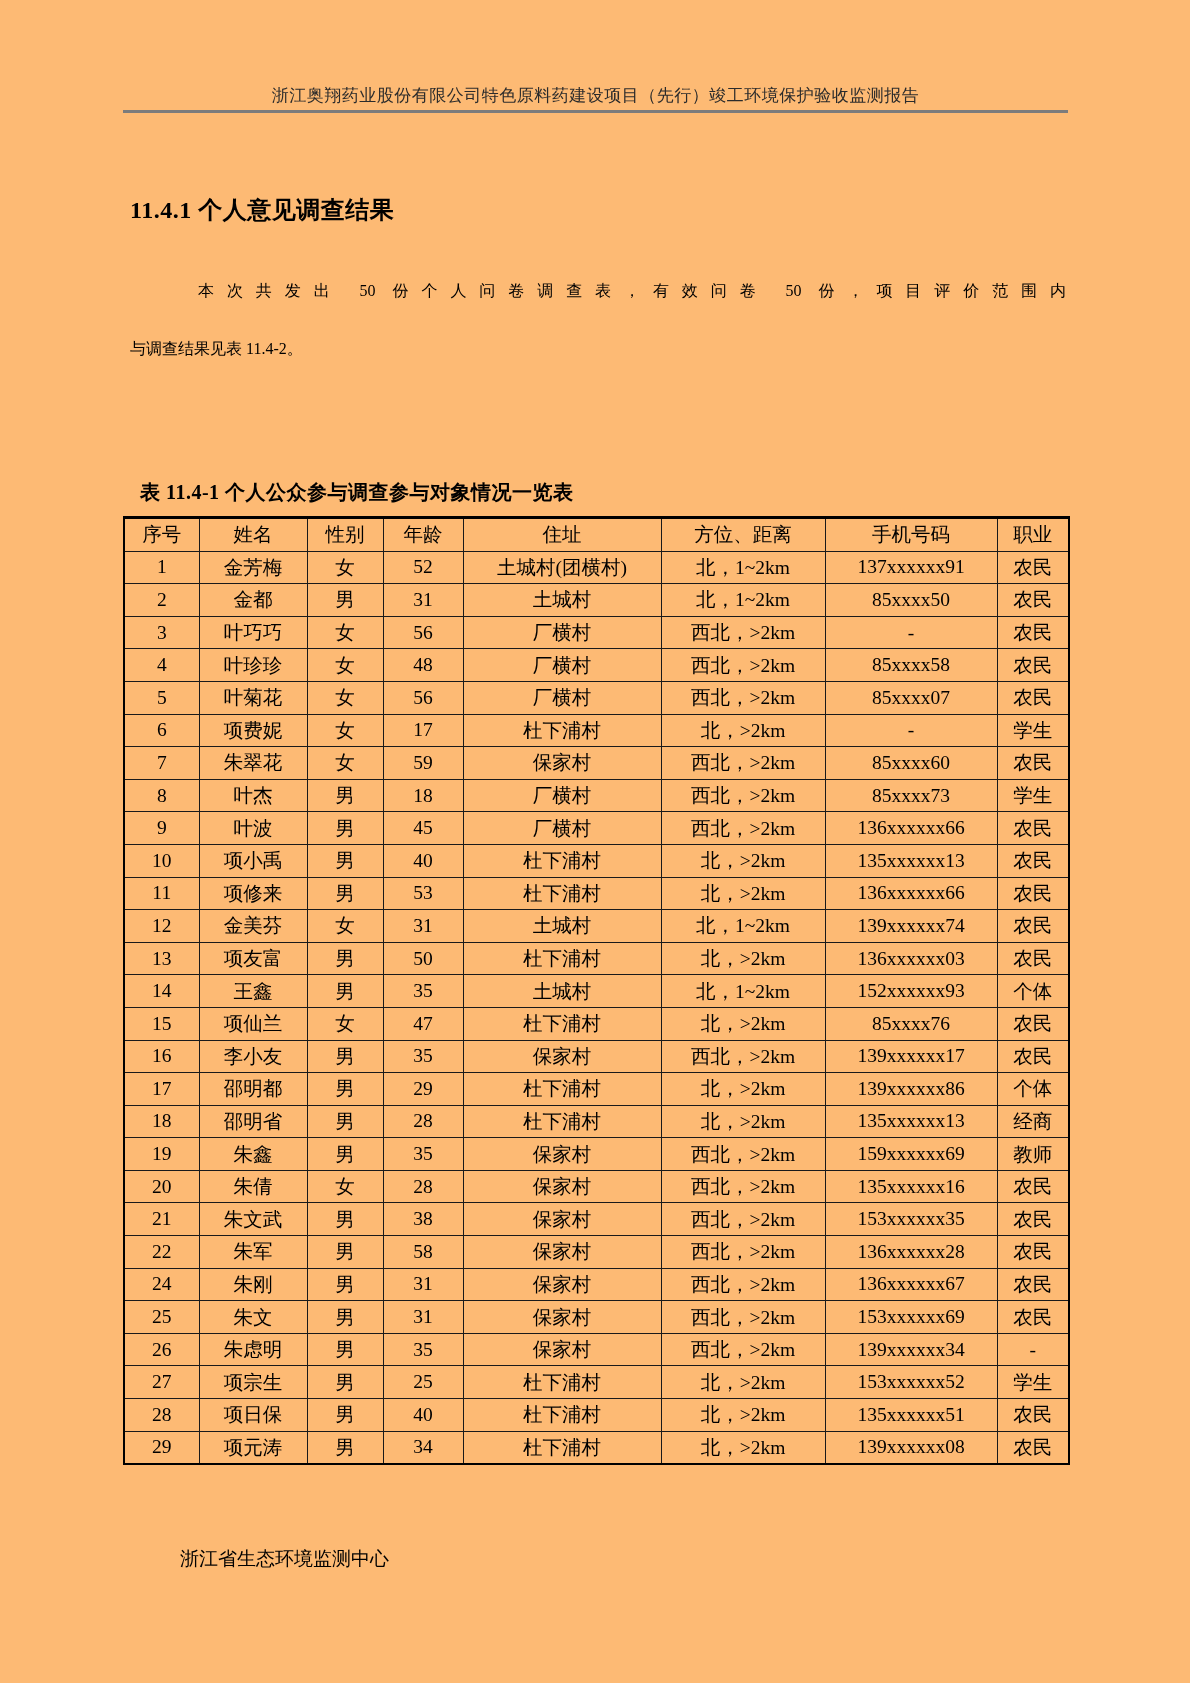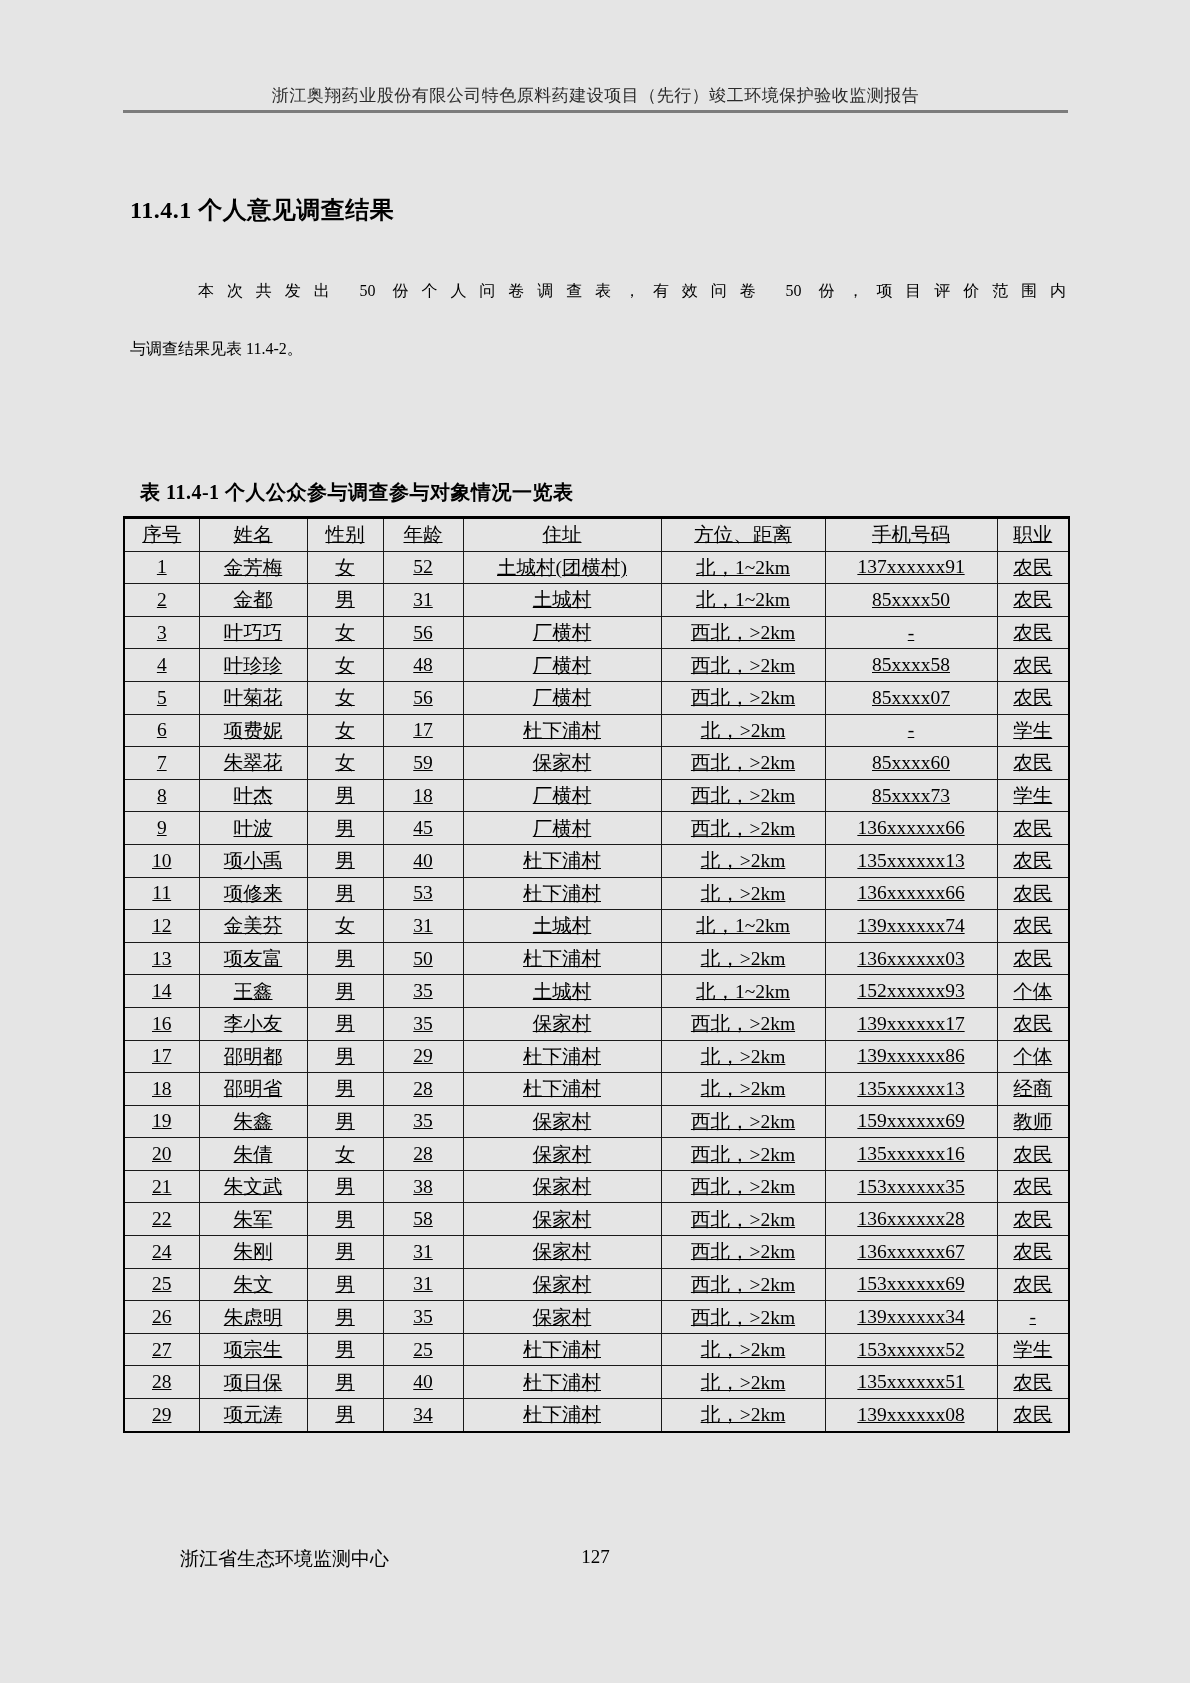--- a/index.html
+++ b/index.html
@@ -2,21 +2,21 @@
 <html><head>
 <meta charset="utf-8">
 <style>
   html, body { margin: 0; padding: 0; background: #ffffff; }
   body {
     width: 1190px; height: 1683px;
     font-family: "Liberation Serif", "DejaVu Serif", serif;
     color: #000;
     position: relative;
   }
-  .page { position: relative; width: 1190px; height: 1683px; overflow: hidden; background: #e5e5e5; }
+  .page { position: relative; width: 1190px; height: 1683px; overflow: hidden; background: #fdba74; }
 
   .header-title {
     position: absolute; top: 84px; left: 123px; width: 945px;
     text-align: center; font-size: 17px; color: #2b2b2b;
     letter-spacing: 0.5px; white-space: nowrap;
   }
   .header-rule {
     position: absolute; top: 110px; left: 123px; width: 945px; height: 3px;
     background: #7c7c7c;
   }
@@ -46,21 +46,21 @@
   .para-line.fill.indent { padding-left: 0; text-indent: 68px; }
 
   .table-title {
     position: absolute; top: 479px; left: 140px; width: 945px;
     font-size: 20px; font-weight: bold; letter-spacing: 0.5px;
   }
 
   table.survey {
     position: absolute; top: 516px; left: 123px; width: 945px;
     border-collapse: collapse; table-layout: fixed;
-    border: 2px solid #000; border-top: 3px solid #000; text-decoration: underline;
+    border: 2px solid #000; border-top: 3px solid #000;
   }
   table.survey th, table.survey td {
     border: 1px solid #1a1a1a;
     padding: 0 2px;
     height: 31.6px;
     text-align: center; vertical-align: middle;
     font-size: 19.5px; font-weight: normal;
     overflow: hidden; white-space: nowrap;
   }
   col.c-seq   { width: 75px; }
@@ -257,20 +257,30 @@
           <td>14</td>
           <td>王鑫</td>
           <td>男</td>
           <td>35</td>
           <td>土城村</td>
           <td>北，1~2km</td>
           <td>152xxxxxx93</td>
           <td>个体</td>
         </tr>
         <tr>
+          <td>15</td>
+          <td>项仙兰</td>
+          <td>女</td>
+          <td>47</td>
+          <td>杜下浦村</td>
+          <td>北，&gt;2km</td>
+          <td>85xxxx76</td>
+          <td>农民</td>
+        </tr>
+        <tr>
           <td>16</td>
           <td>李小友</td>
           <td>男</td>
           <td>35</td>
           <td>保家村</td>
           <td>西北，&gt;2km</td>
           <td>139xxxxxx17</td>
           <td>农民</td>
         </tr>
         <tr>
@@ -390,15 +400,14 @@
           <td>34</td>
           <td>杜下浦村</td>
           <td>北，&gt;2km</td>
           <td>139xxxxxx08</td>
           <td>农民</td>
         </tr>
       </tbody>
   </table>
 
   <div class="footer-org">浙江省生态环境监测中心</div>
-  <div class="page-number">127</div>
 
 </div>
 
 </body></html>

